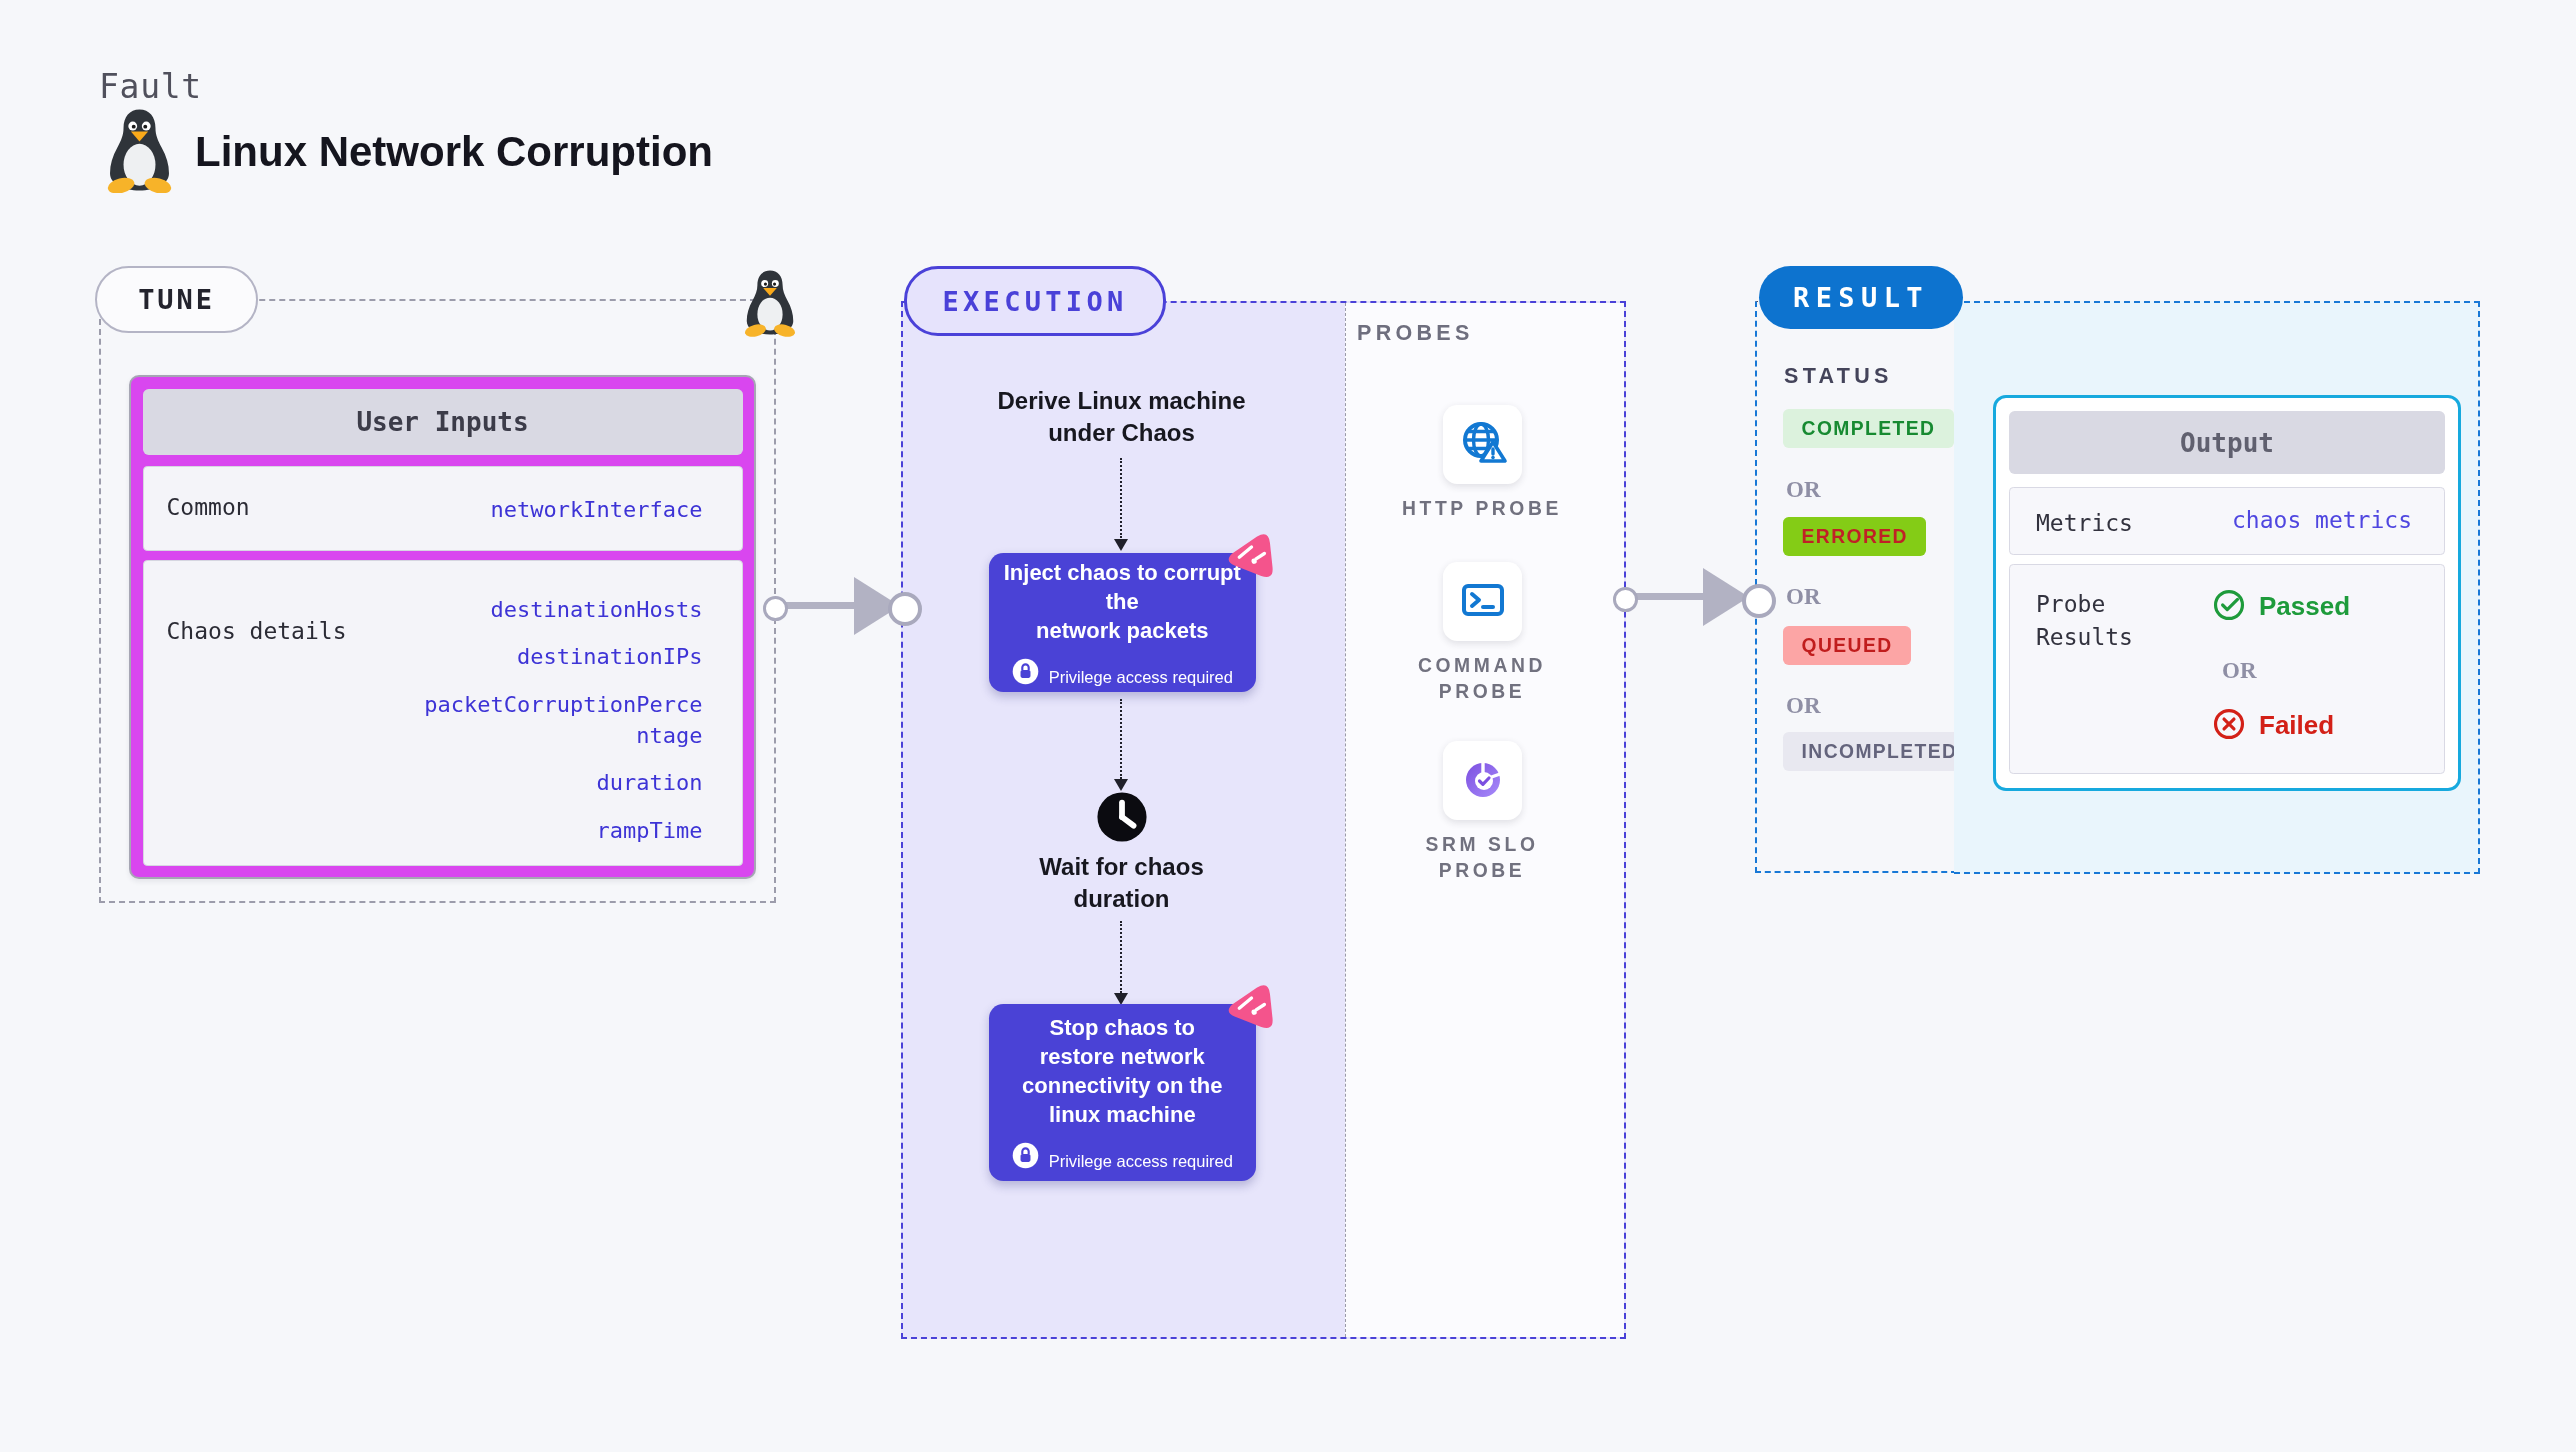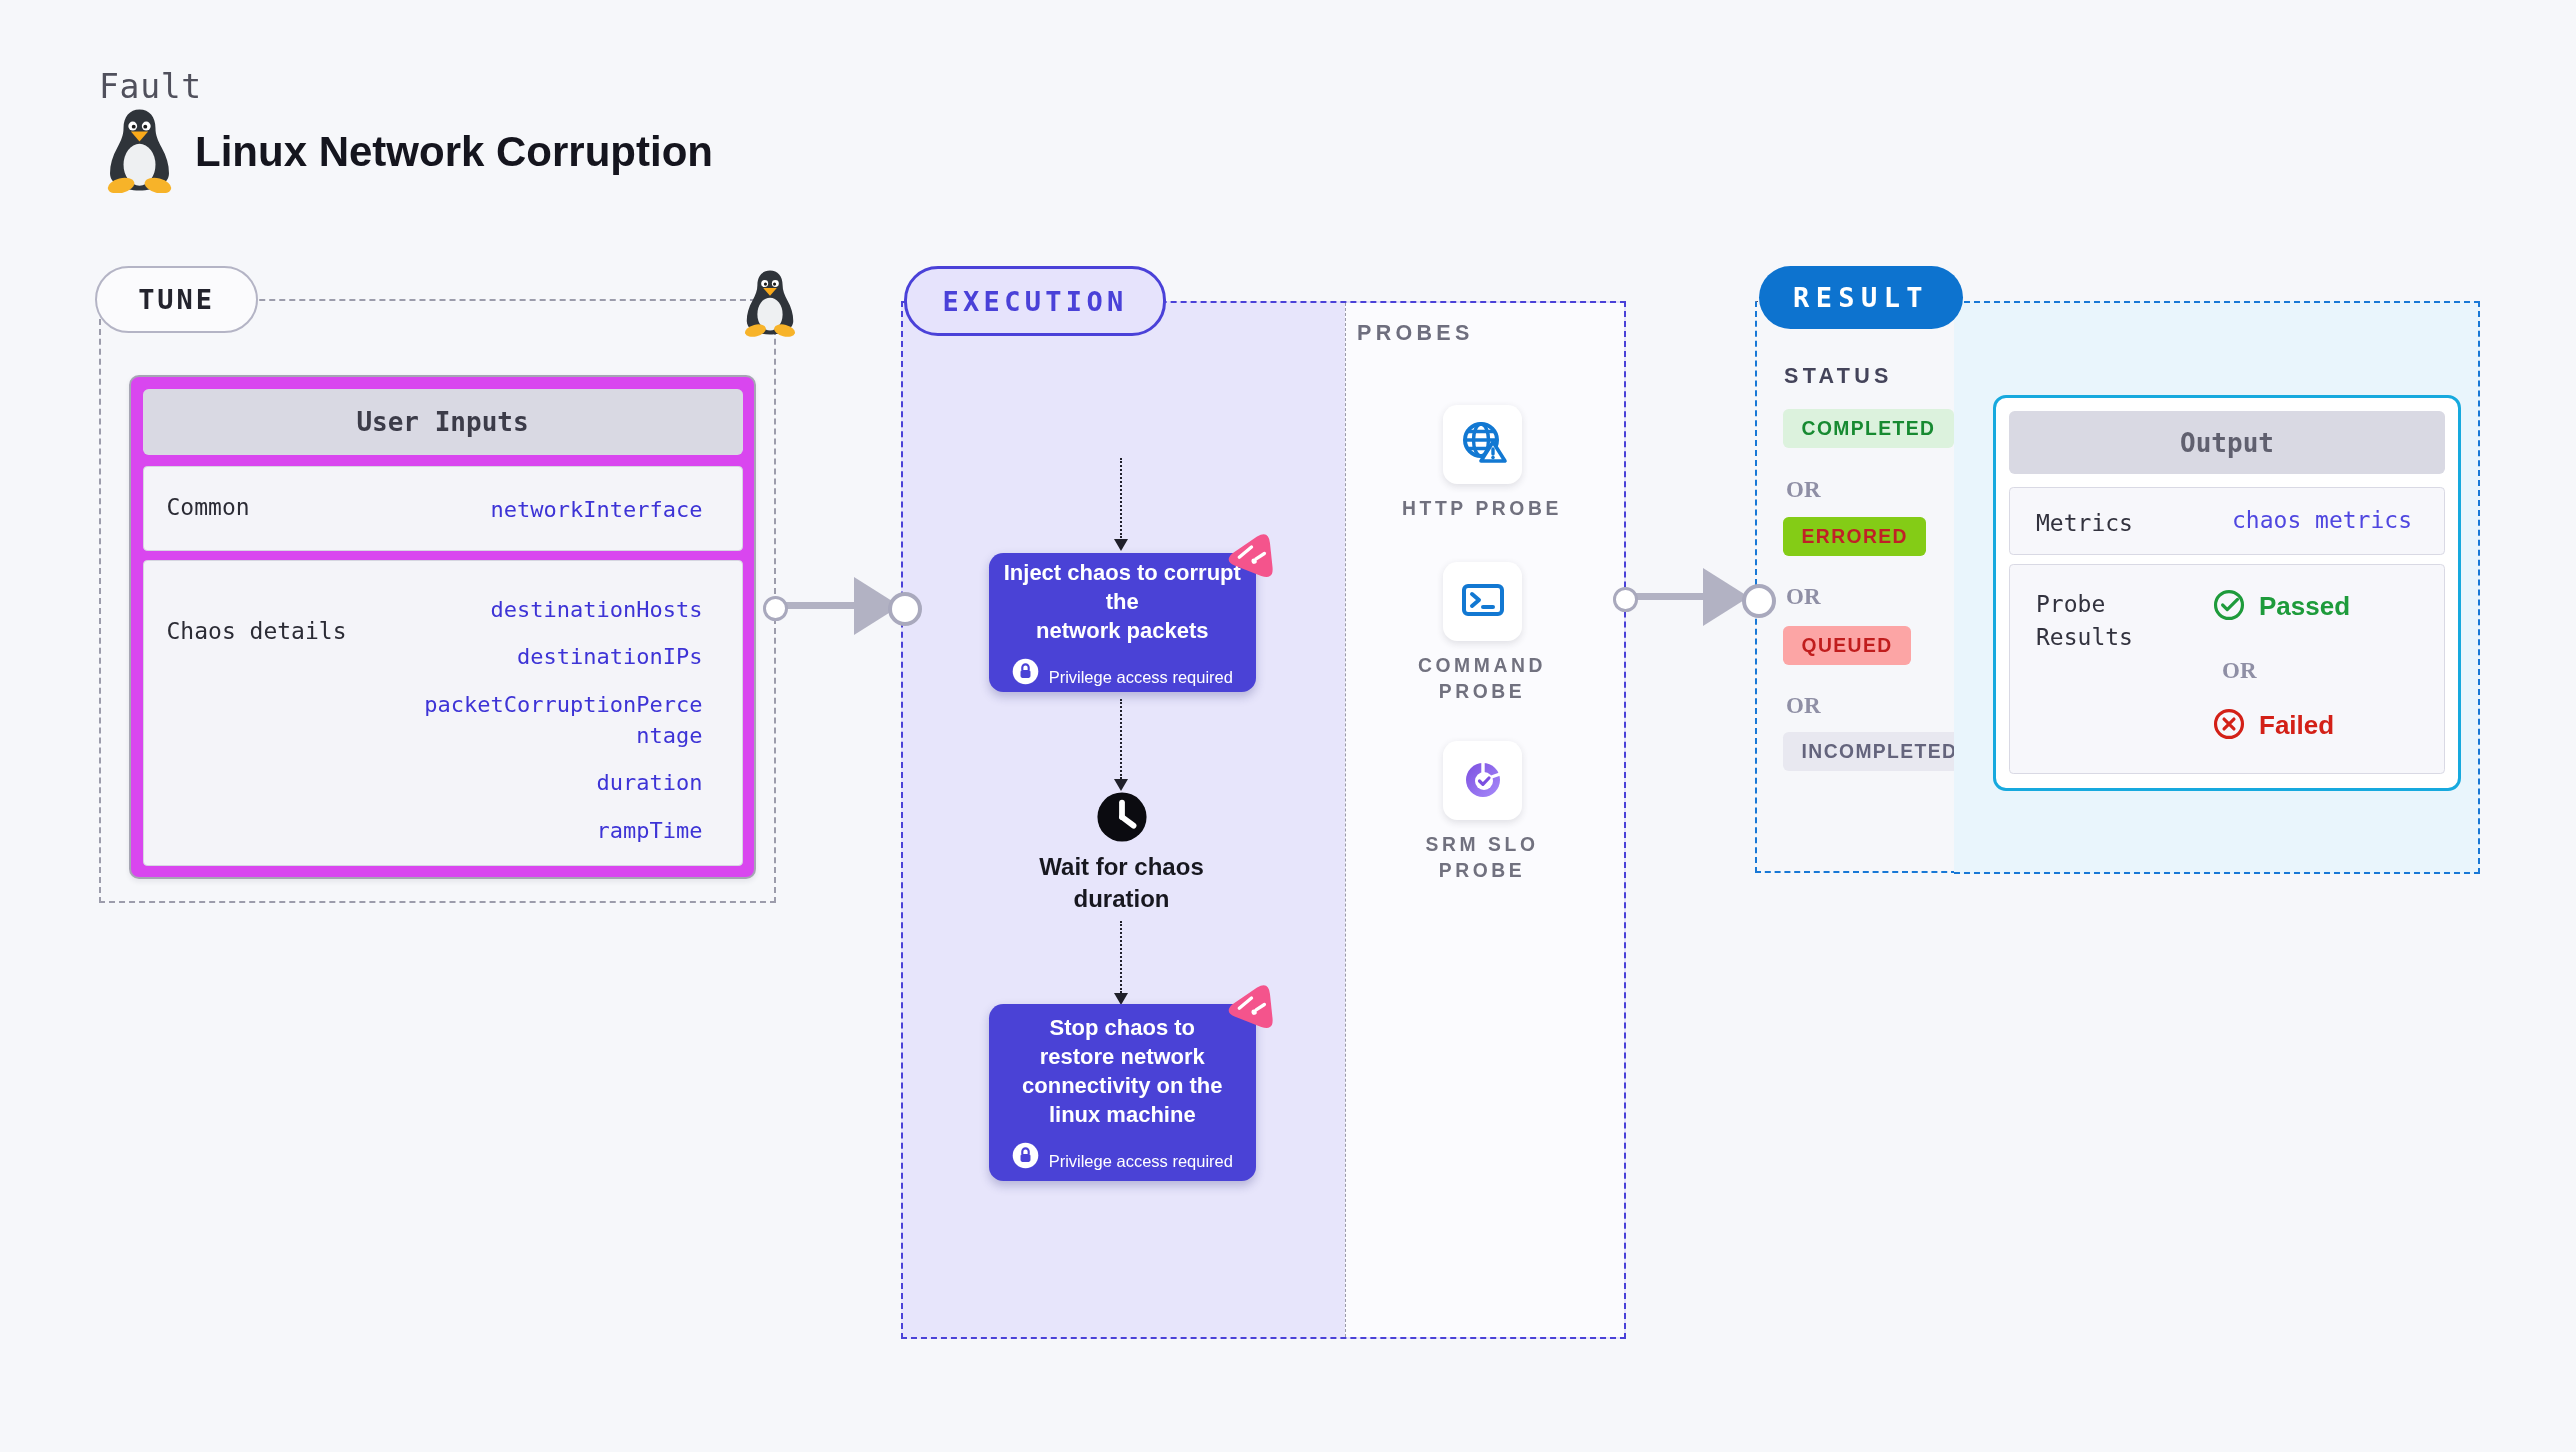--- a/index.html
+++ b/index.html
@@ -143,20 +143,22 @@
   <div class="abs harrow-head" style="left:854px;top:577px;"></div>
   <div class="abs conn-dot" style="left:888px;top:592px;width:26px;height:26px;border:4.3px solid #a9a9bd;"></div>
 
   <div class="abs exec-container" style="left:901px;top:301px;width:721px;height:1034px;">
     <div class="abs probes-area" style="left:442px;top:0;right:0;bottom:0;"></div>
   </div>
   <div class="abs pill pill-exec" style="left:904px;top:266px;width:256px;height:64px;">
     <span>EXECUTION</span>
   </div>
 
+  <div class="abs node-title pre" style="left:971px;top:385px;width:301px;">Derive Linux machine
+under Chaos</div>
   <div class="abs vline" style="left:1120px;top:458px;height:80px;"></div>
   <div class="abs varrow" style="left:1114px;top:539px;"></div>
 
   <div class="abs chaos-box" style="left:989px;top:553px;width:238px;height:110px;">
     <span class="abs" style="right:-20px;top:-20px;width:53px;height:53px;">
       <svg width="53" height="53" viewBox="0 0 48 48" style="transform:rotate(-6deg);">
         <path d="M9 17 L33 4 Q44 -1 44 11 L44 33 Q44 45 33 40 L10 28 Q1 23 9 17 Z" fill="#f4548c"></path>
         <path d="M15 21 L27 13" stroke="#ffffff" stroke-width="3" stroke-linecap="round"></path>
         <path d="M30 24 L38 20" stroke="#ffffff" stroke-width="3" stroke-linecap="round"></path>
         <circle cx="28" cy="26" r="2.4" fill="#ffffff"></circle>

